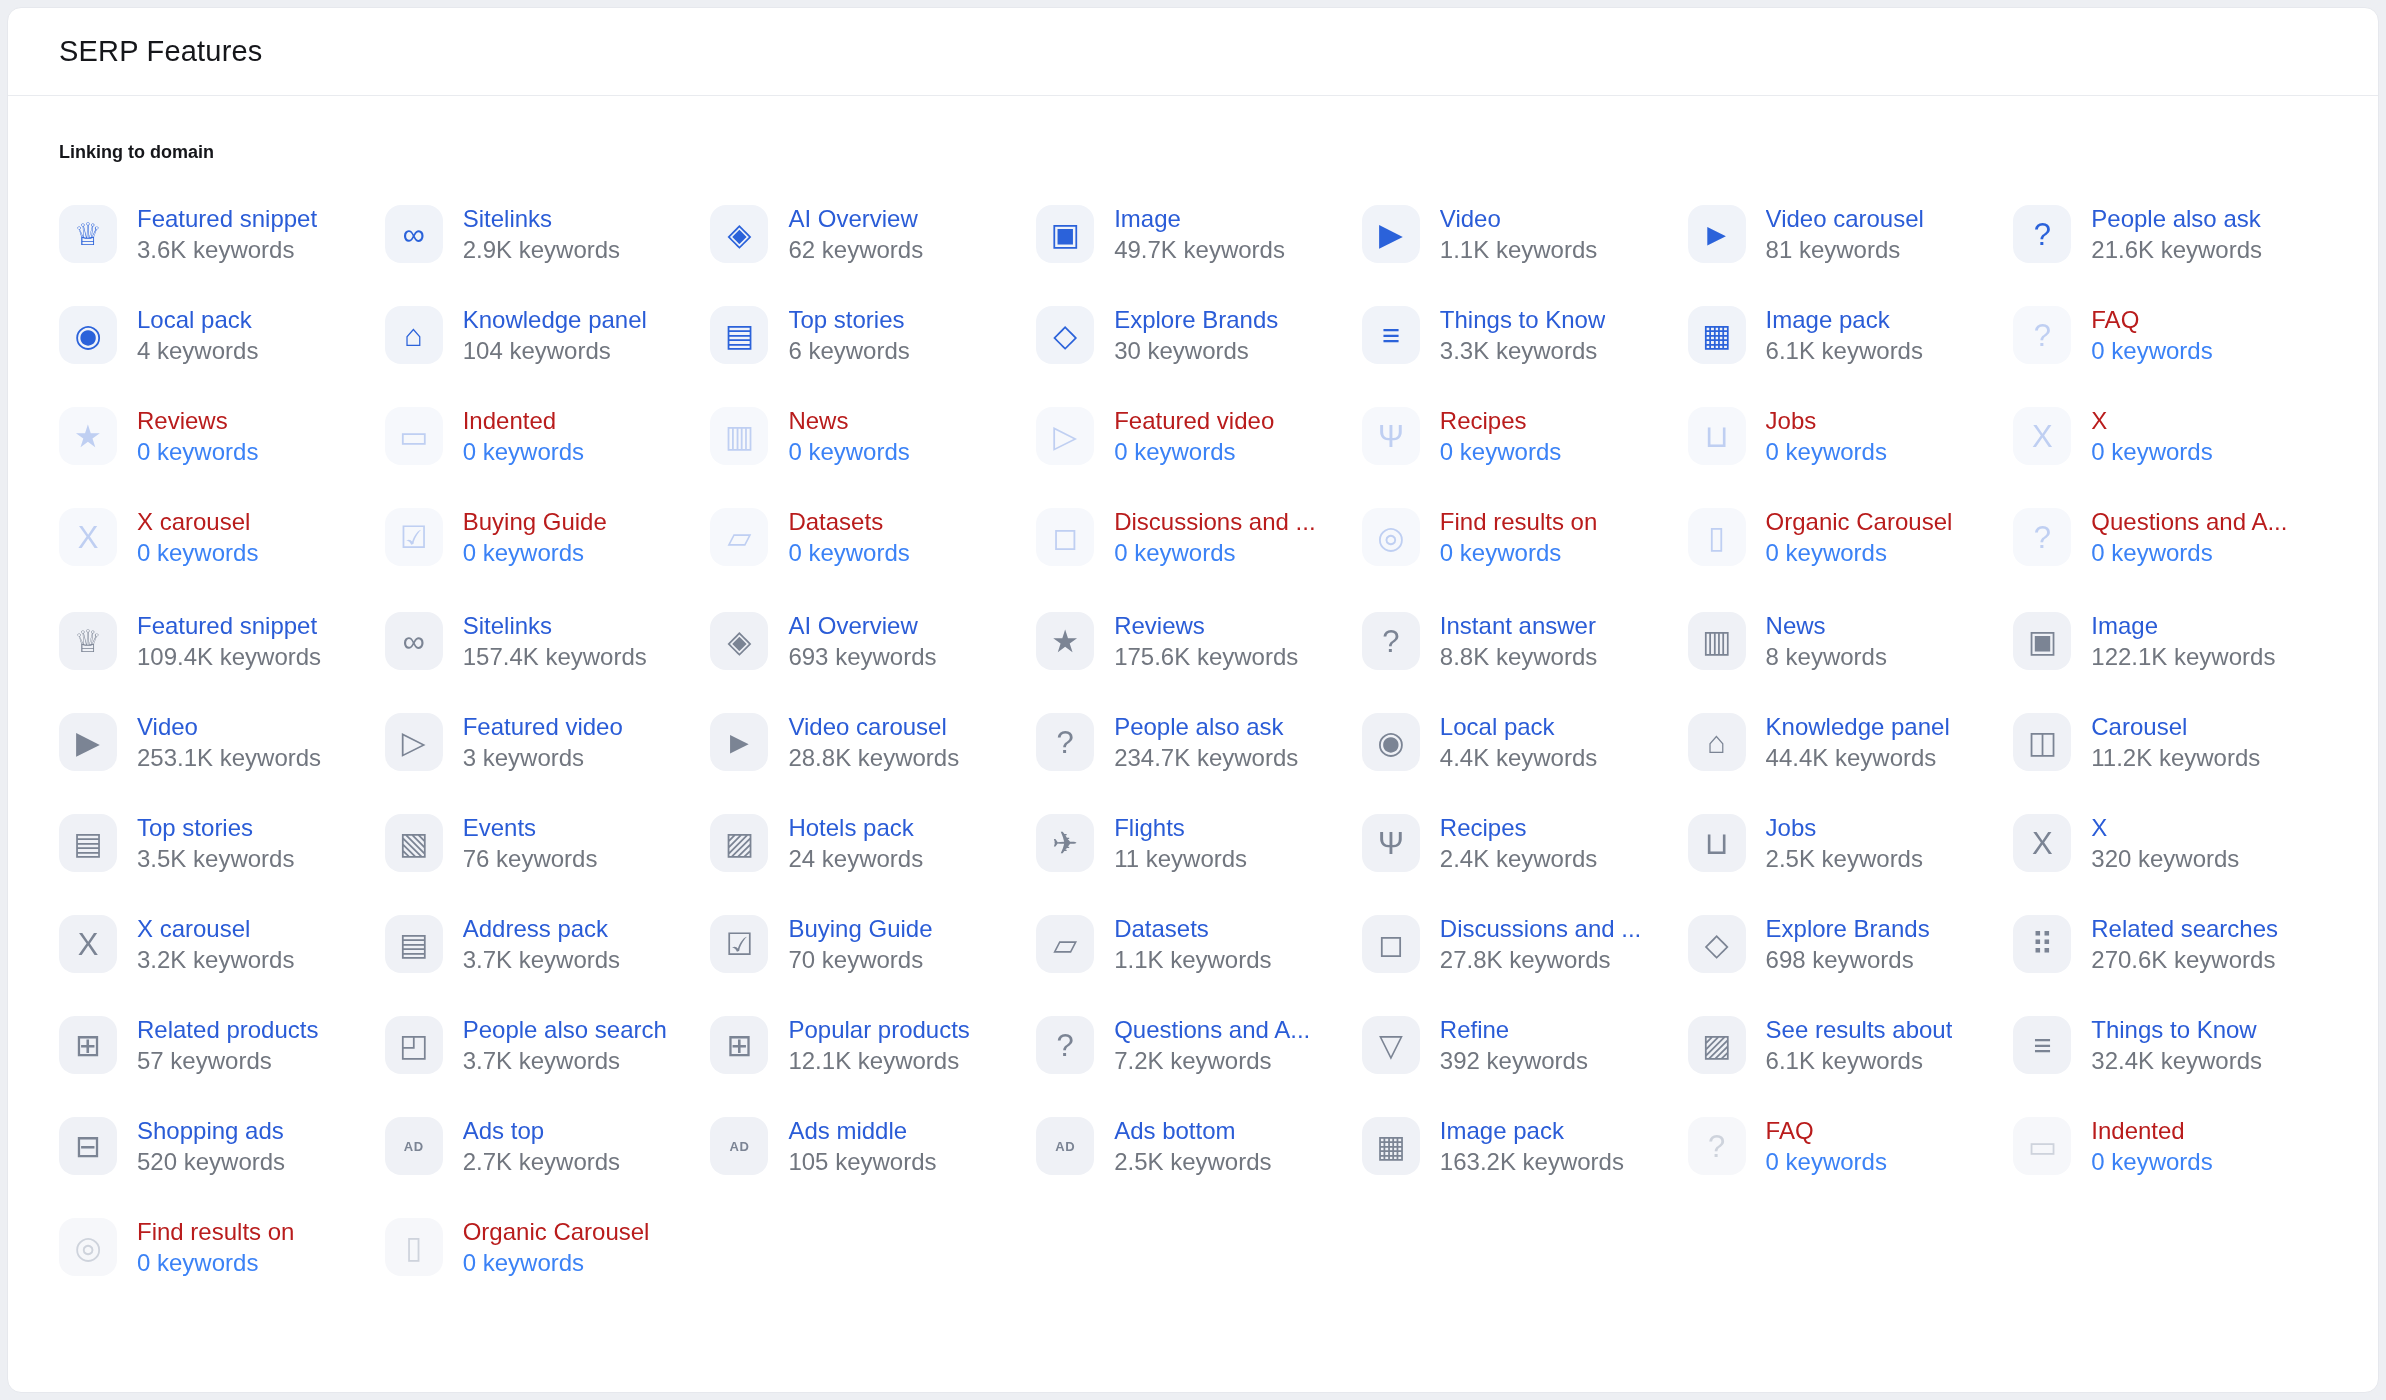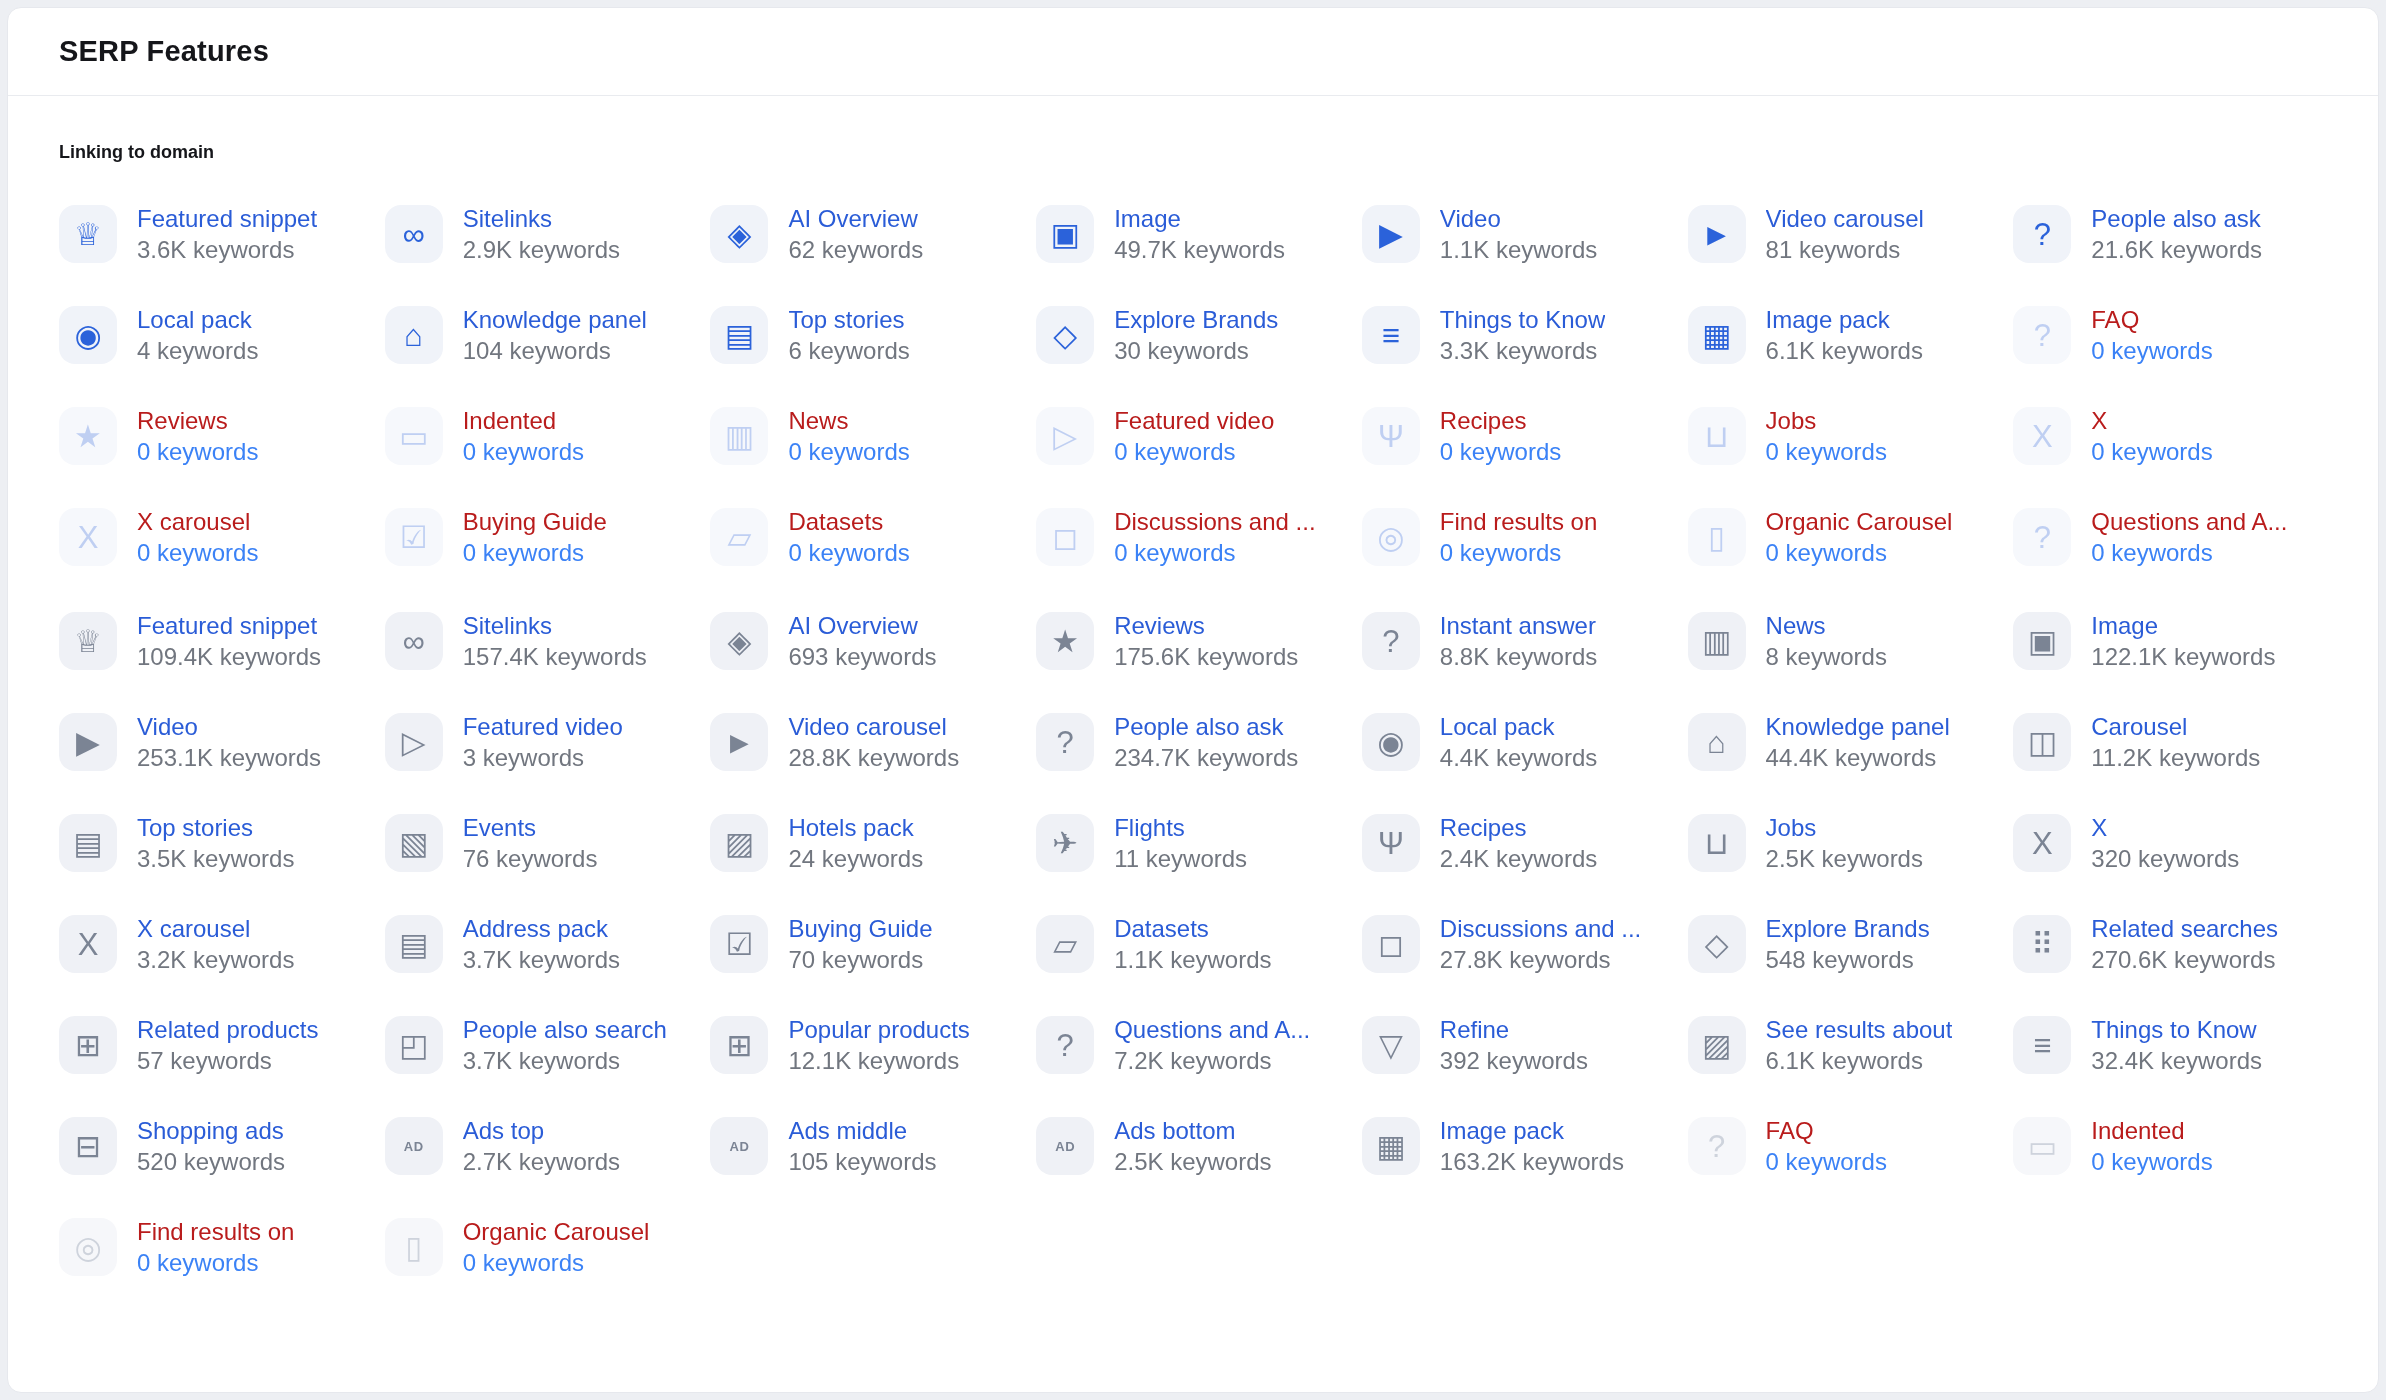--- a/index.html
+++ b/index.html
@@ -16,21 +16,21 @@
     border-radius:14px;
     overflow:hidden;
   }
   .panel-header {
     height:88px;
     display:flex; align-items:center;
     padding:0 51px;
     border-bottom:1px solid #e9ebef;
   }
   .panel-title {
-    font-size:29px; font-weight:700; color:#15161a; letter-spacing:0.2px;
+    font-size:29px; font-weight:400; color:#15161a; letter-spacing:0.2px;
   }
   .content { padding:0 51px 0 51px; }
   .section-heading {
     font-size:18px; font-weight:700; color:#15161a;
     margin-top:46px;
   }
   .grid {
     margin-top:38px;
     display:grid;
     grid-template-columns:repeat(7, 1fr);
@@ -510,21 +510,21 @@
     <div class="item-text">
       <a class="label" href="#">Discussions and ...</a>
       <span class="count">27.8K keywords</span>
     </div>
   </div>
 
   <div class="item">
     <div class="iconbox">◇</div>
     <div class="item-text">
       <a class="label" href="#">Explore Brands</a>
-      <span class="count">548 keywords</span>
+      <span class="count">698 keywords</span>
     </div>
   </div>
 
   <div class="item">
     <div class="iconbox">⠿</div>
     <div class="item-text">
       <a class="label" href="#">Related searches</a>
       <span class="count">270.6K keywords</span>
     </div>
   </div>

